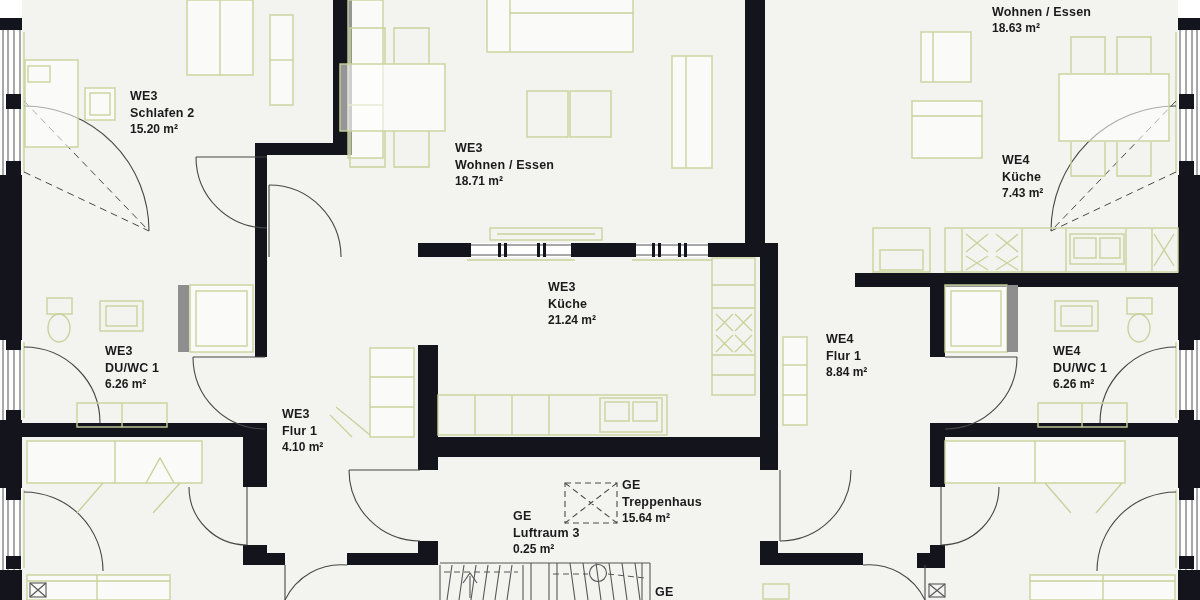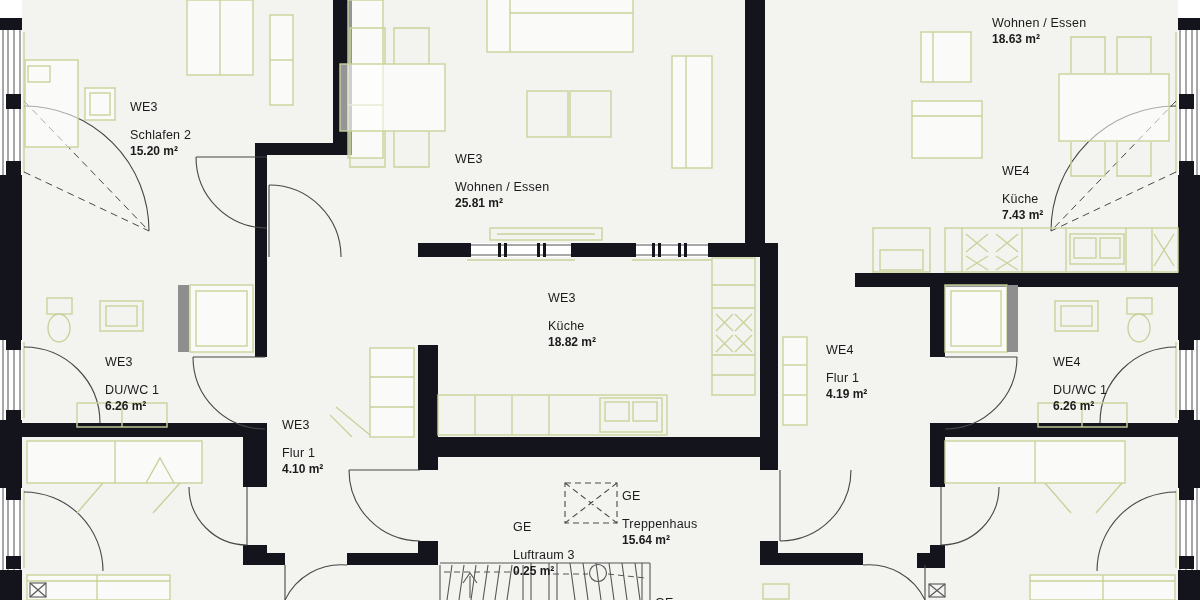--- a/index.html
+++ b/index.html
@@ -14,21 +14,21 @@
   .ff{fill:rgba(255,255,255,.55);stroke:var(--furniture,#c9d29b);stroke-width:1.4;}
   .door{fill:none;stroke:var(--door,#474747);stroke-width:1.1;}
   .ddash{fill:none;stroke:var(--door,#474747);stroke-width:1;stroke-dasharray:7 5;}
   .glass{fill:var(--shower_glass,#8e8e8e);}
   .st{fill:none;stroke:var(--stair,#565656);stroke-width:1.1;}
   .stdash{fill:none;stroke:var(--stair,#565656);stroke-width:1;stroke-dasharray:6 4;}
   .void{fill:none;stroke:#4a4a4a;stroke-width:1.1;stroke-dasharray:6 4;}
   .win{stroke:#3c3c44;stroke-width:.9;}
   .labels{position:absolute;left:0;top:0;width:100%;height:100%;pointer-events:none;}
   .room-label{position:absolute;color:var(--text,#1b1b1b);white-space:nowrap;}
-  .room-label .l1,.room-label .l2{font-size:12.5px;line-height:17px;font-weight:400;letter-spacing:.2px;margin-top:11px;}
+  .room-label .l1,.room-label .l2{font-size:12.5px;line-height:17px;font-weight:700;letter-spacing:.2px;}
   .room-label .area{font-size:12px;line-height:15px;font-weight:700;}
   .room-label div:empty{display:none;}
 </style>
 </head>
 <body>
 
 <div class="stage">
 <svg width="1200" height="600" viewBox="0 0 1200 600">
 
   <g>
@@ -342,45 +342,45 @@
 
 <div class="labels">
       <div class="room-label" style="left: 130px; top: 88px;">
         <div class="l1">WE3</div>
         <div class="l2">Schlafen 2</div>
         <div class="area">15.20 m²</div>
       </div>
       <div class="room-label" style="left: 455px; top: 140px;">
         <div class="l1">WE3</div>
         <div class="l2">Wohnen / Essen</div>
-        <div class="area">25.81 m²</div>
+        <div class="area">18.71 m²</div>
       </div>
       <div class="room-label" style="left: 992px; top: 4px;">
         <div class="l2">Wohnen / Essen</div>
         <div class="area">18.63 m²</div>
       </div>
       <div class="room-label" style="left: 1002px; top: 152px;">
         <div class="l1">WE4</div>
         <div class="l2">Küche</div>
         <div class="area">7.43 m²</div>
       </div>
       <div class="room-label" style="left: 548px; top: 279px;">
         <div class="l1">WE3</div>
         <div class="l2">Küche</div>
-        <div class="area">18.82 m²</div>
+        <div class="area">21.24 m²</div>
       </div>
       <div class="room-label" style="left: 105px; top: 343px;">
         <div class="l1">WE3</div>
         <div class="l2">DU/WC 1</div>
         <div class="area">6.26 m²</div>
       </div>
       <div class="room-label" style="left: 826px; top: 331px;">
         <div class="l1">WE4</div>
         <div class="l2">Flur 1</div>
-        <div class="area">4.19 m²</div>
+        <div class="area">8.84 m²</div>
       </div>
       <div class="room-label" style="left: 1053px; top: 343px;">
         <div class="l1">WE4</div>
         <div class="l2">DU/WC 1</div>
         <div class="area">6.26 m²</div>
       </div>
       <div class="room-label" style="left: 282px; top: 406px;">
         <div class="l1">WE3</div>
         <div class="l2">Flur 1</div>
         <div class="area">4.10 m²</div>

